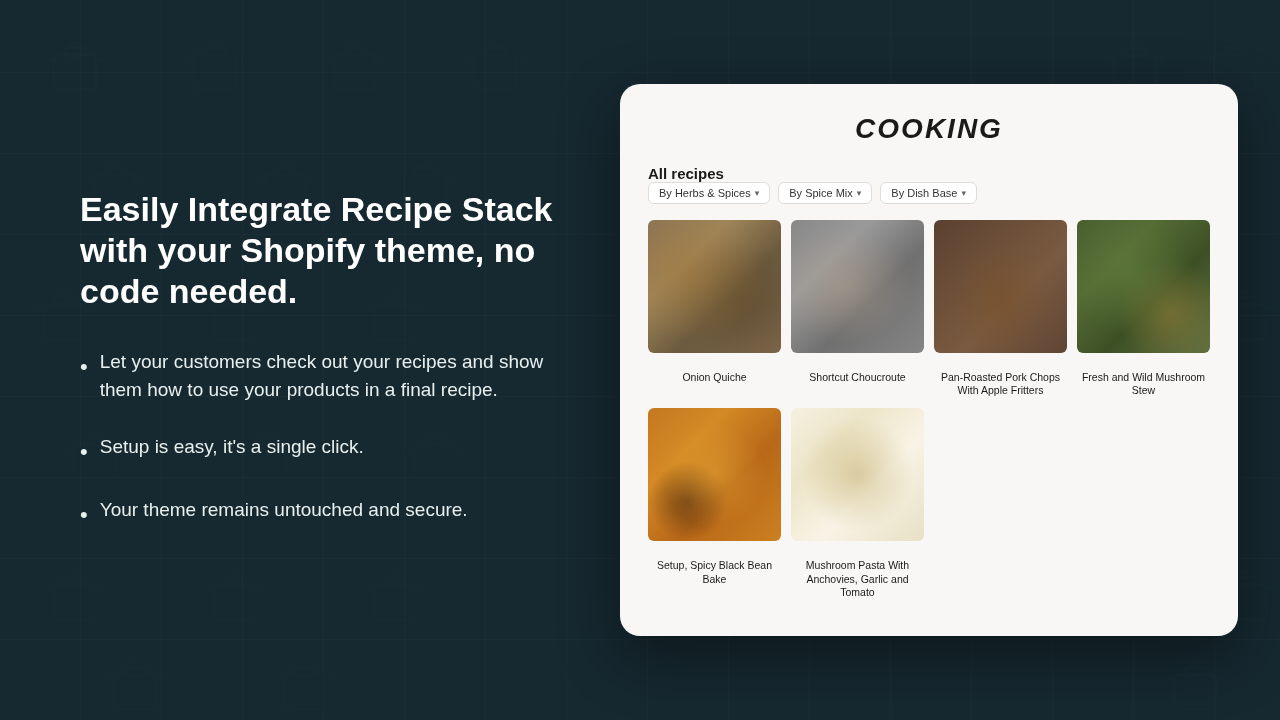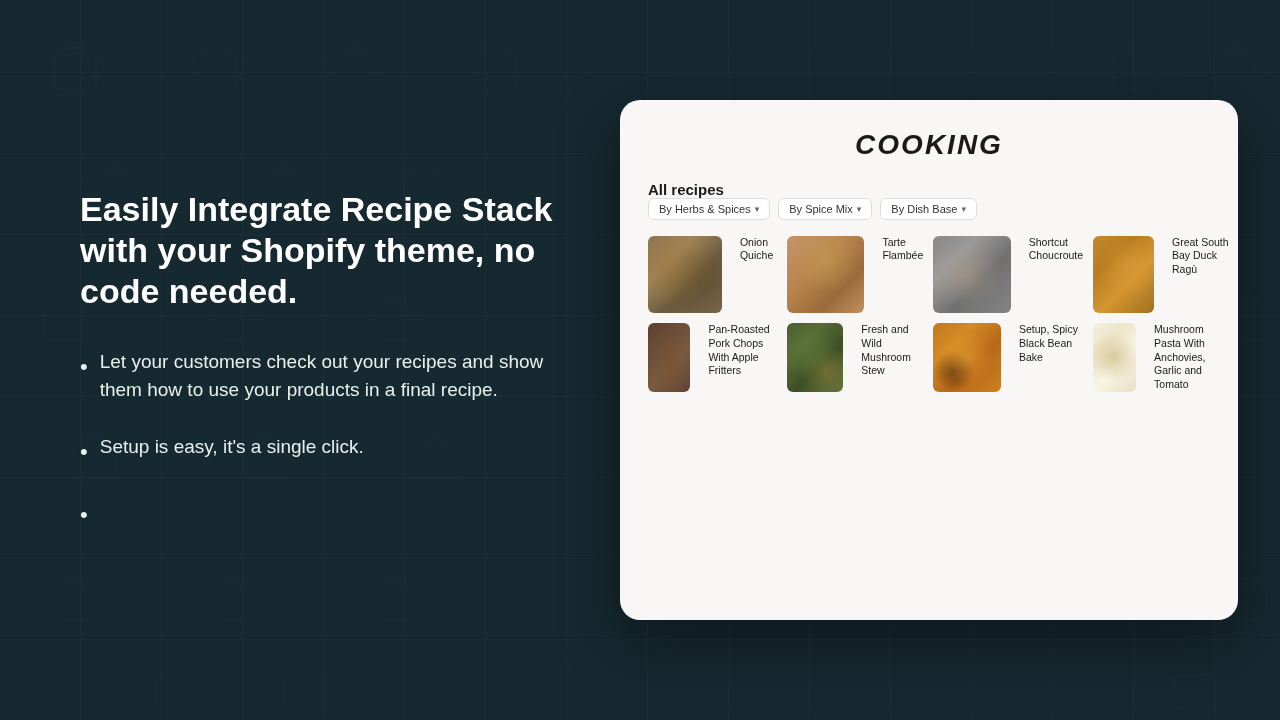--- a/index.html
+++ b/index.html
@@ -158,22 +158,23 @@
     }
 
     .recipe-grid {
       display: grid;
       grid-template-columns: repeat(4, 1fr);
       gap: 10px;
     }
 
     .recipe-item {
       display: flex;
-      flex-direction: row;
+      flex-direction: column;
       gap: 18px;
+      text-align: center;
     }
 
     .recipe-image {
       width: 100%;
       aspect-ratio: 1;
       border-radius: 6px;
       object-fit: cover;
       overflow: hidden;
     }
 
@@ -489,20 +490,21 @@
       <li class="bullet-item">
         <span class="bullet-dot">•</span>
         <span>Let your customers check out your recipes and show them how to use your products in a final recipe.</span>
       </li>
       <li class="bullet-item">
         <span class="bullet-dot">•</span>
         <span>Setup is easy, it's a single click.</span>
       </li>
       <li class="bullet-item">
         <span class="bullet-dot">•</span>
+        <span>Your theme remains untouched and secure.</span>
       </li>
     </ul>
   </div>
 
   <div class="right-panel">
     <div class="browser-card">
 
       <div class="site-title">
         <div class="site-title-text">
           <div>COOKING</div>
@@ -526,34 +528,26 @@
         </button>
       </div>
 
       <div class="recipe-grid">
 
         <div class="recipe-item">
           <div class="recipe-image food-onion-quiche"></div>
           <span class="recipe-name">Onion Quiche</span>
         </div>
 
-        <div class="recipe-item">
-          <div class="recipe-image food-tarte-flambee"></div>
-          <span class="recipe-name">Tarte Flambée</span>
-        </div>
 
         <div class="recipe-item">
           <div class="recipe-image food-shortcut-choucroute"></div>
           <span class="recipe-name">Shortcut Choucroute</span>
         </div>
 
-        <div class="recipe-item">
-          <div class="recipe-image food-duck-ragu"></div>
-          <span class="recipe-name">Great South Bay Duck Ragù</span>
-        </div>
 
         <div class="recipe-item">
           <div class="recipe-image food-pork-chops"></div>
           <span class="recipe-name">Pan-Roasted Pork Chops With Apple Fritters</span>
         </div>
 
         <div class="recipe-item">
           <div class="recipe-image food-mushroom-stew"></div>
           <span class="recipe-name">Fresh and Wild Mushroom Stew</span>
         </div>

